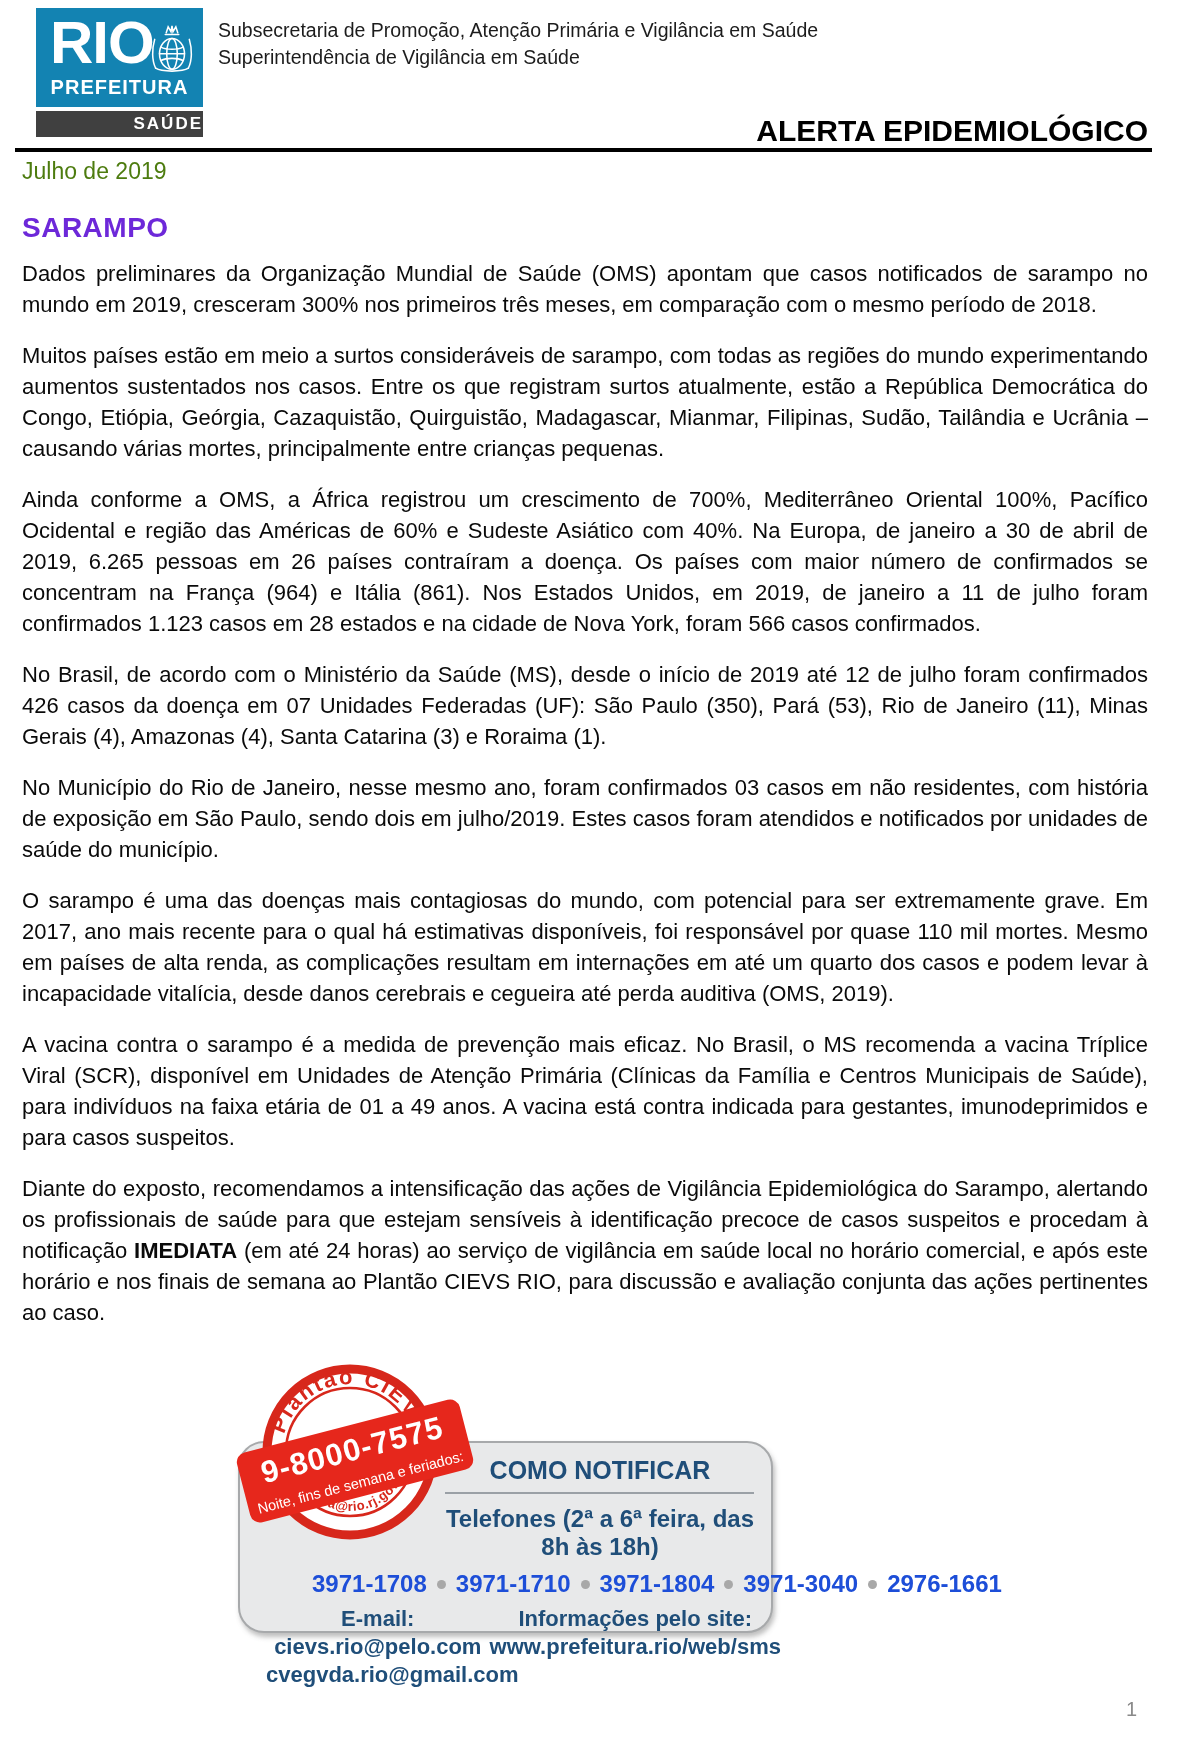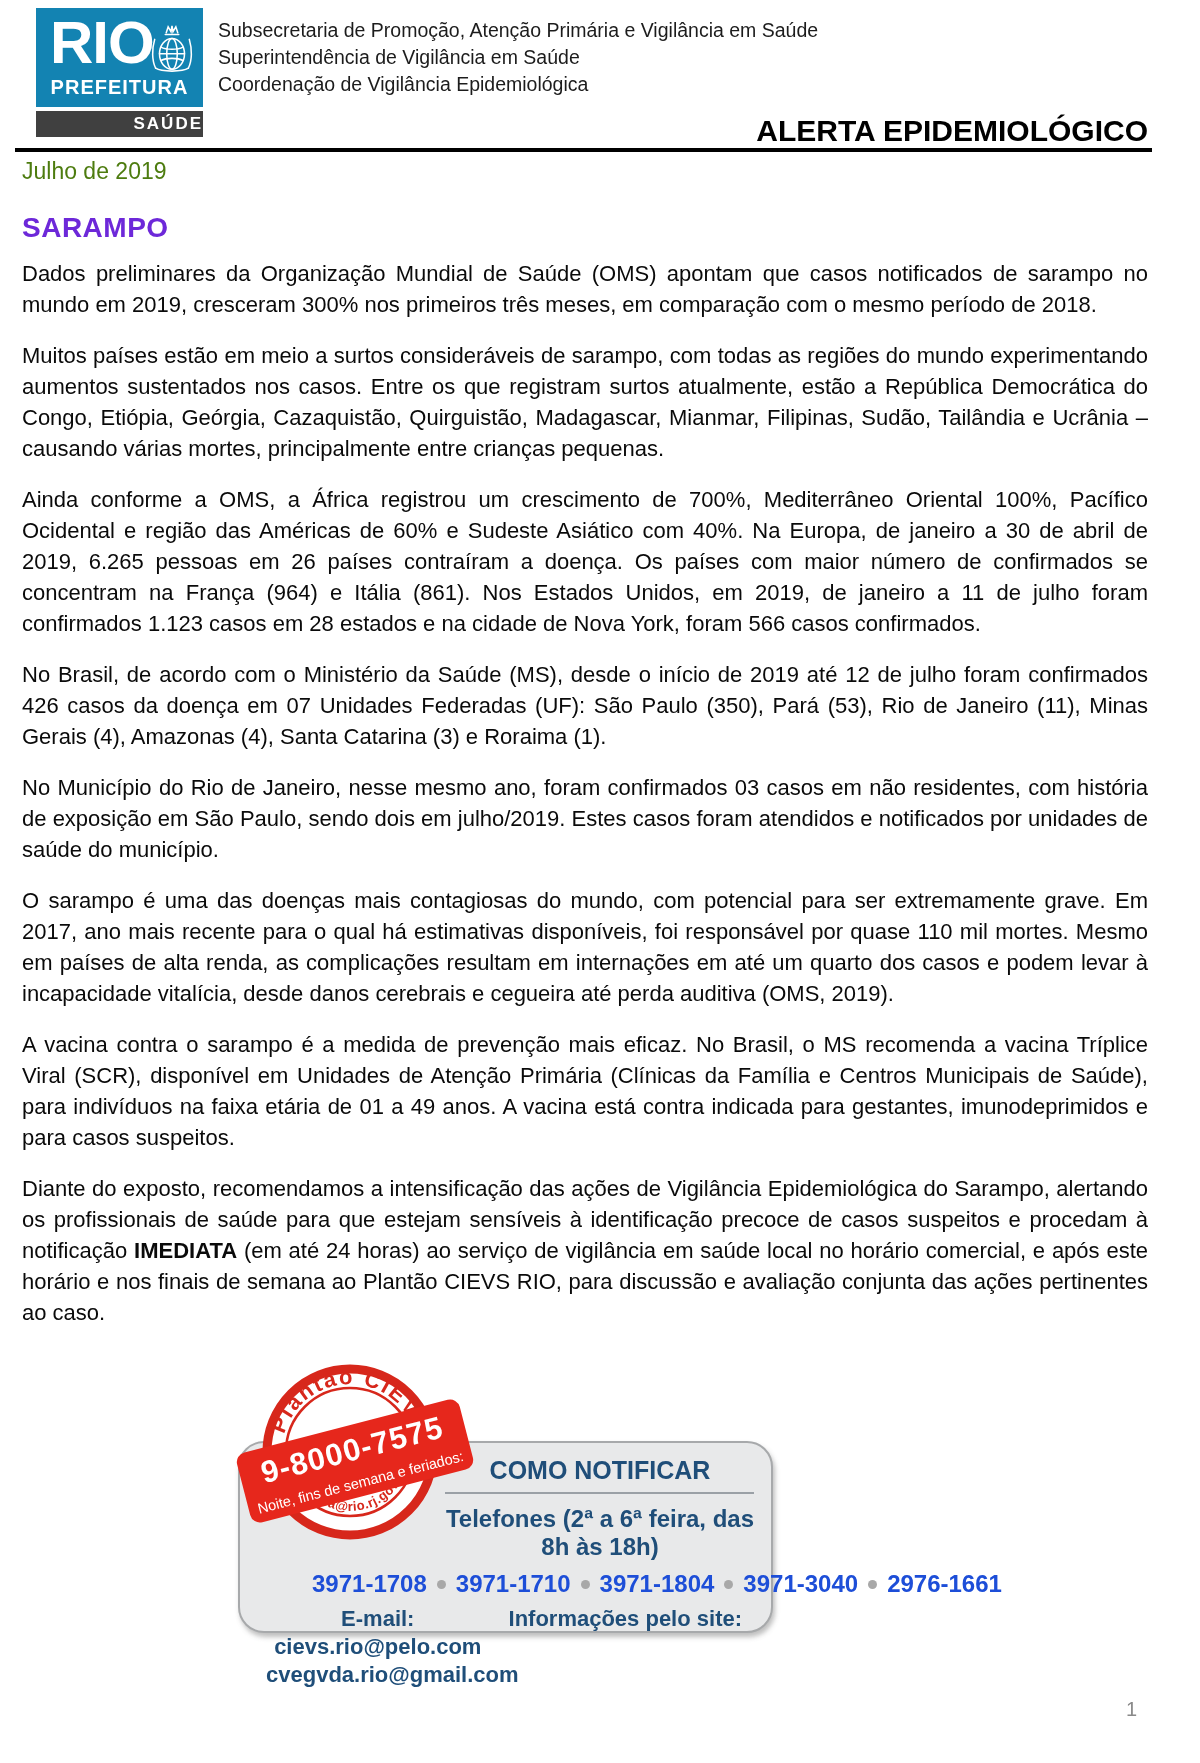--- a/index.html
+++ b/index.html
@@ -83,21 +83,20 @@
     <div class="logo-pref">PREFEITURA</div>
   </div>
   <div class="logo-bottom">
     <span class="logo-saude">SAÚDE</span>
   </div>
 </div>
 
 <div class="org-lines">
   <div>Subsecretaria de Promoção, Atenção Primária e Vigilância em Saúde</div>
   <div>Superintendência de Vigilância em Saúde</div>
-  <div>Coordenação de Vigilância Epidemiológica</div>
 </div>
 
 <div class="alert-title">ALERTA EPIDEMIOLÓGICO</div>
 <div class="rule"></div>
 <div class="date-line">Julho de 2019</div>
 <div class="subject">SARAMPO</div>
 
 <div class="body-text">
   <p>Dados preliminares da Organização Mundial de Saúde (OMS) apontam que casos notificados de sarampo no mundo em 2019, cresceram 300% nos primeiros três meses, em comparação com o mesmo período de 2018.</p>
   <p>Muitos países estão em meio a surtos consideráveis de sarampo, com todas as regiões do mundo experimentando aumentos sustentados nos casos. Entre os que registram surtos atualmente, estão a República Democrática do Congo, Etiópia, Geórgia, Cazaquistão, Quirguistão, Madagascar, Mianmar, Filipinas, Sudão, Tailândia e Ucrânia – causando várias mortes, principalmente entre crianças pequenas.</p>
@@ -116,20 +115,21 @@
   <div class="nb-phones">
     <span>3971-1708</span><span class="nb-dot"></span><span>3971-1710</span><span class="nb-dot"></span><span>3971-1804</span><span class="nb-dot"></span><span>3971-3040</span><span class="nb-dot"></span><span>2976-1661</span>
   </div>
   <div class="nb-bottom">
     <div class="nb-col-left">
       <div>E-mail: cievs.rio@pelo.com</div>
       <div>cvegvda.rio@gmail.com</div>
     </div>
     <div class="nb-col-right">
       <div>Informações pelo site:</div>
+      <div>www.prefeitura.rio/web/sms</div>
     </div>
   </div>
 </div>
 
 <svg class="stamp-svg" viewBox="0 0 290 228">
   <circle cx="132" cy="110" r="83" fill="#ffffff" stroke="#d7271b" stroke-width="9"></circle>
   <circle cx="132" cy="110" r="64" fill="none" stroke="#d7271b" stroke-width="2.5"></circle>
   <defs>
     <path id="arcTop" d="M 68.1 133.3 A 68 68 0 1 1 195.9 133.3"></path>
     <path id="arcBot" d="M 73.9 120.2 A 59 59 0 0 0 190.1 120.2"></path>

